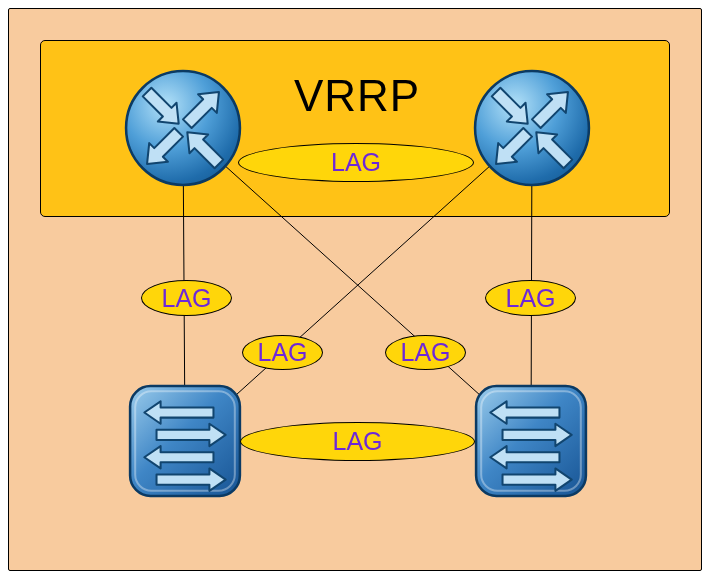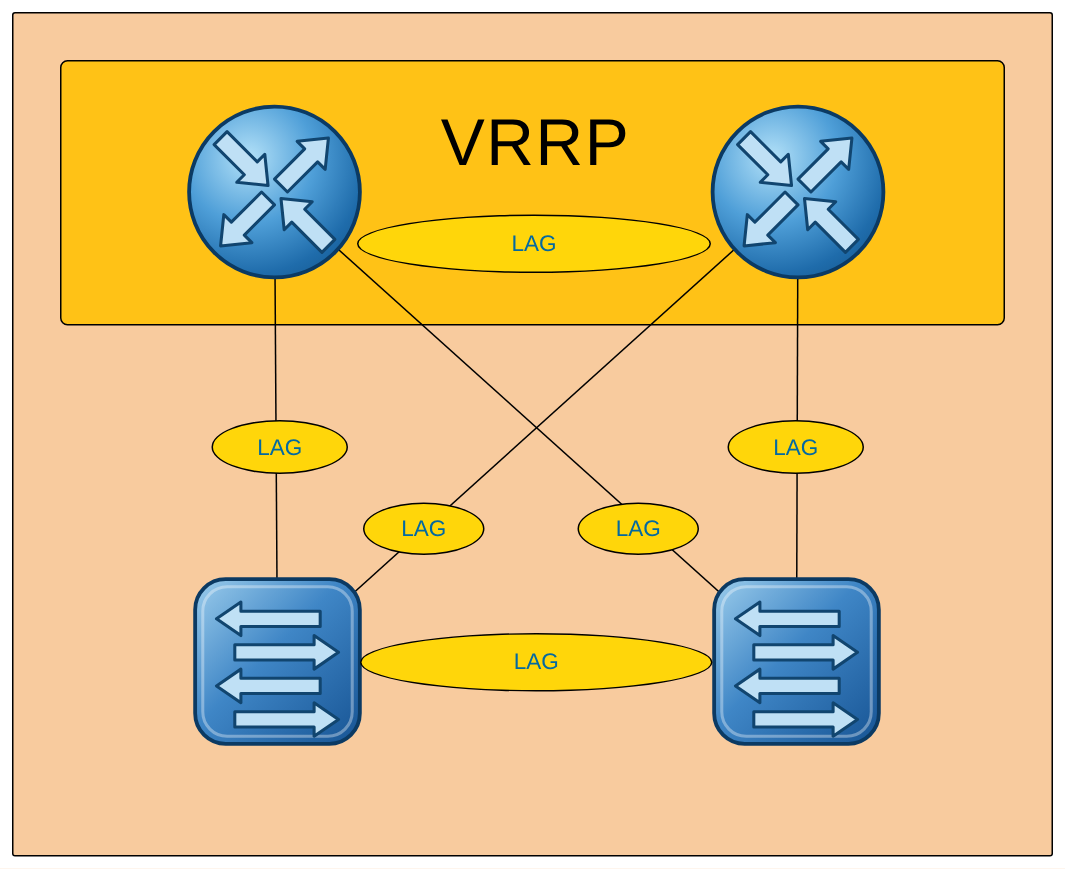--- a/index.html
+++ b/index.html
@@ -41,22 +41,22 @@
     position: absolute;
   }
   .lag {
     position: absolute;
     background: var(--lag-fill, #ffd60a);
     border: 1px solid var(--outline, #000);
     border-radius: 50%;
     display: flex;
     align-items: center;
     justify-content: center;
-    font-size: 15px;
-    color: #0369a1;
+    font-size: 25px;
+    color: #6d28d9;
     line-height: 1;
   }
   .title {
     position: absolute;
     transform: translate(-50%, -50%);
     color: #000;
     white-space: nowrap;
   }
   .vrrp-title {
     left: 357px; top: 96px;

